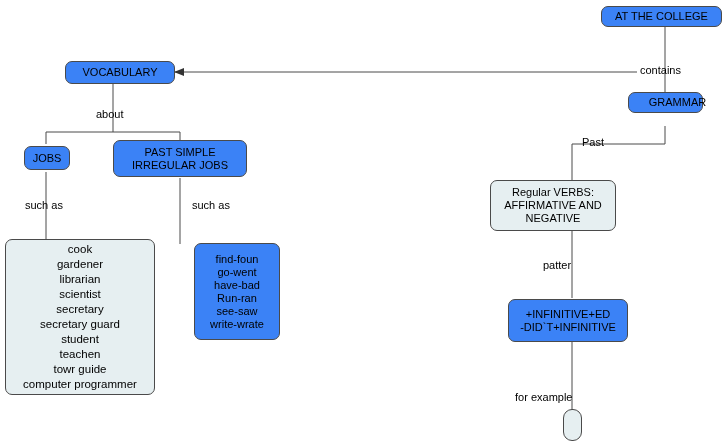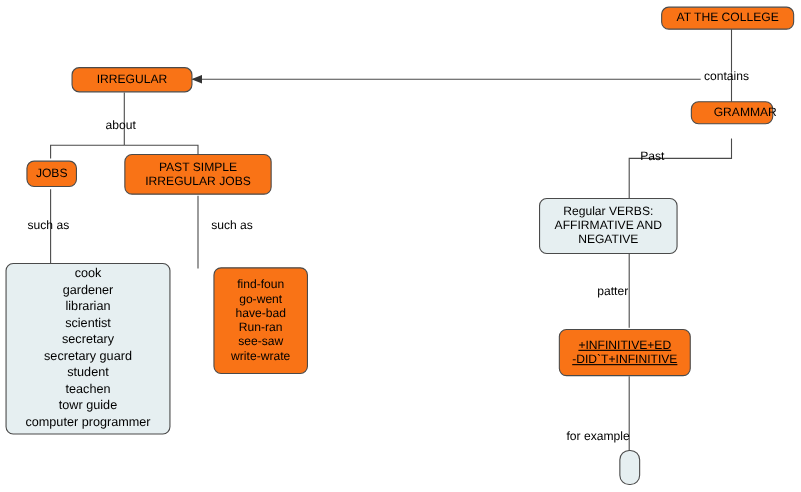--- a/index.html
+++ b/index.html
@@ -21,21 +21,21 @@
     top: 0;
     width: 728px;
     height: 447px;
     pointer-events: none;
   }
   .node {
     position: absolute;
     box-sizing: border-box;
     border: 1px solid #4a4a4a;
     border-radius: 7px;
-    background: #f97316;
+    background: #3b82f6;
     color: #000000;
     font-size: 11px;
     line-height: 13px;
     text-align: center;
     display: flex;
     align-items: center;
     justify-content: center;
     white-space: pre-line;
     padding: 2px 4px;
   }
@@ -84,21 +84,21 @@
       <path d="M180,178 L180,244"></path>
 
       <path d="M572,230 L572,298"></path>
 
       <path d="M572,342 L572,410"></path>
     </g>
   </svg>
 
   <div class="node" style="left:601px; top:6px; width:121px; height:21px;">AT THE COLLEGE</div>
 
-  <div class="node" style="left:65px; top:61px; width:110px; height:23px;">IRREGULAR</div>
+  <div class="node" style="left:65px; top:61px; width:110px; height:23px;">VOCABULARY</div>
 
   <div class="node" style="left:628px; top:92px; width:75px; height:21px;padding-left:28px;">GRAMMAR</div>
 
   <div class="node" style="left:24px; top:146px; width:46px; height:24px;">JOBS</div>
 
   <div class="node" style="left:113px; top:140px; width:134px; height:37px;">PAST SIMPLE
 IRREGULAR JOBS</div>
 
   <div class="node tinted" style="left:490px; top:180px; width:126px; height:51px;">Regular VERBS:
 AFFIRMATIVE AND
@@ -115,21 +115,21 @@
 towr guide
 computer programmer</div>
 
   <div class="node" style="left:194px; top:243px; width:86px; height:97px;">find-foun
 go-went
 have-bad
 Run-ran
 see-saw
 write-wrate</div>
 
-  <div class="node" style="left:508px; top:299px; width:120px; height:43px;text-decoration:underline;">+INFINITIVE+ED
+  <div class="node" style="left:508px; top:299px; width:120px; height:43px;">+INFINITIVE+ED
 -DID`T+INFINITIVE</div>
 
   <div class="node tinted" style="left:563px; top:409px; width:19px; height:32px; border-radius:9px;"></div>
 
   <div class="edge-label" style="left:640px; top:64px;">contains</div>
 
   <div class="edge-label" style="left:96px; top:108px;">about</div>
 
   <div class="edge-label" style="left:25px; top:199px;">such as</div>
 

